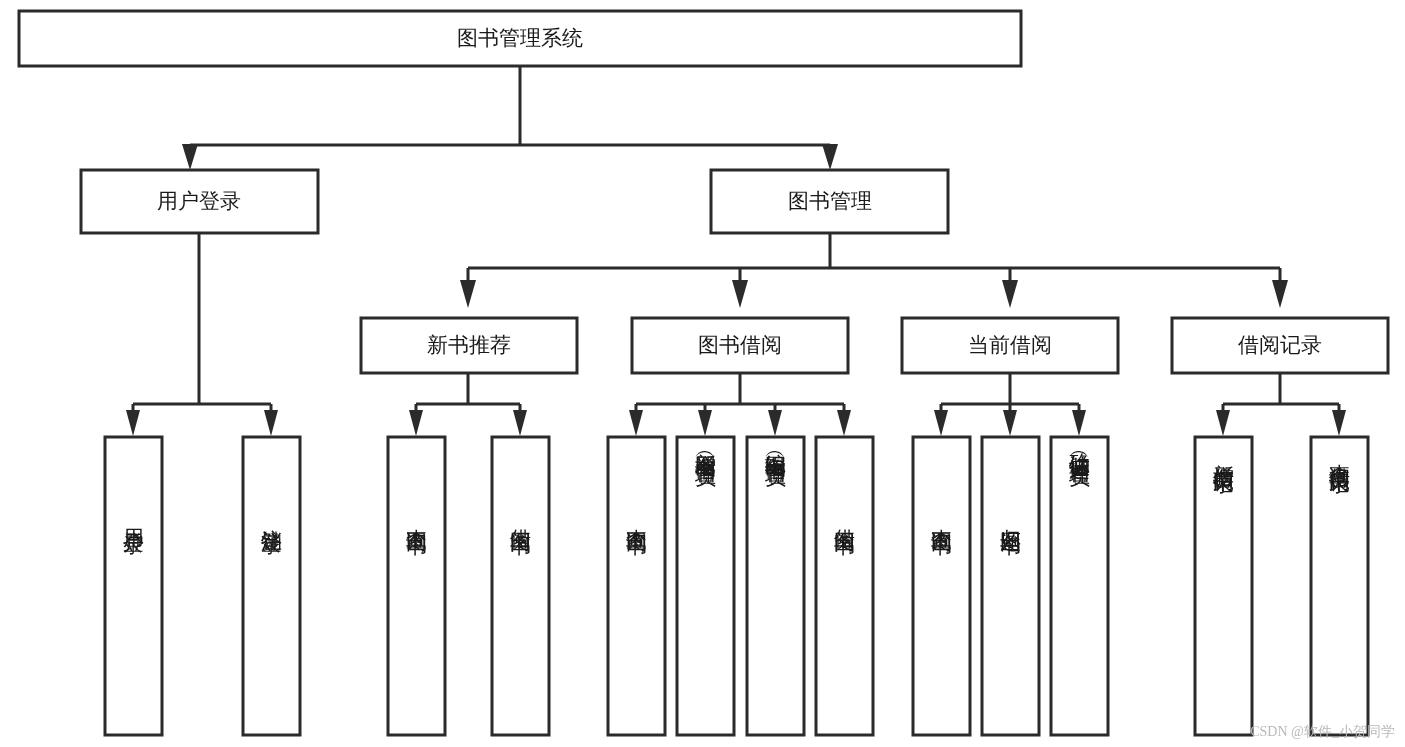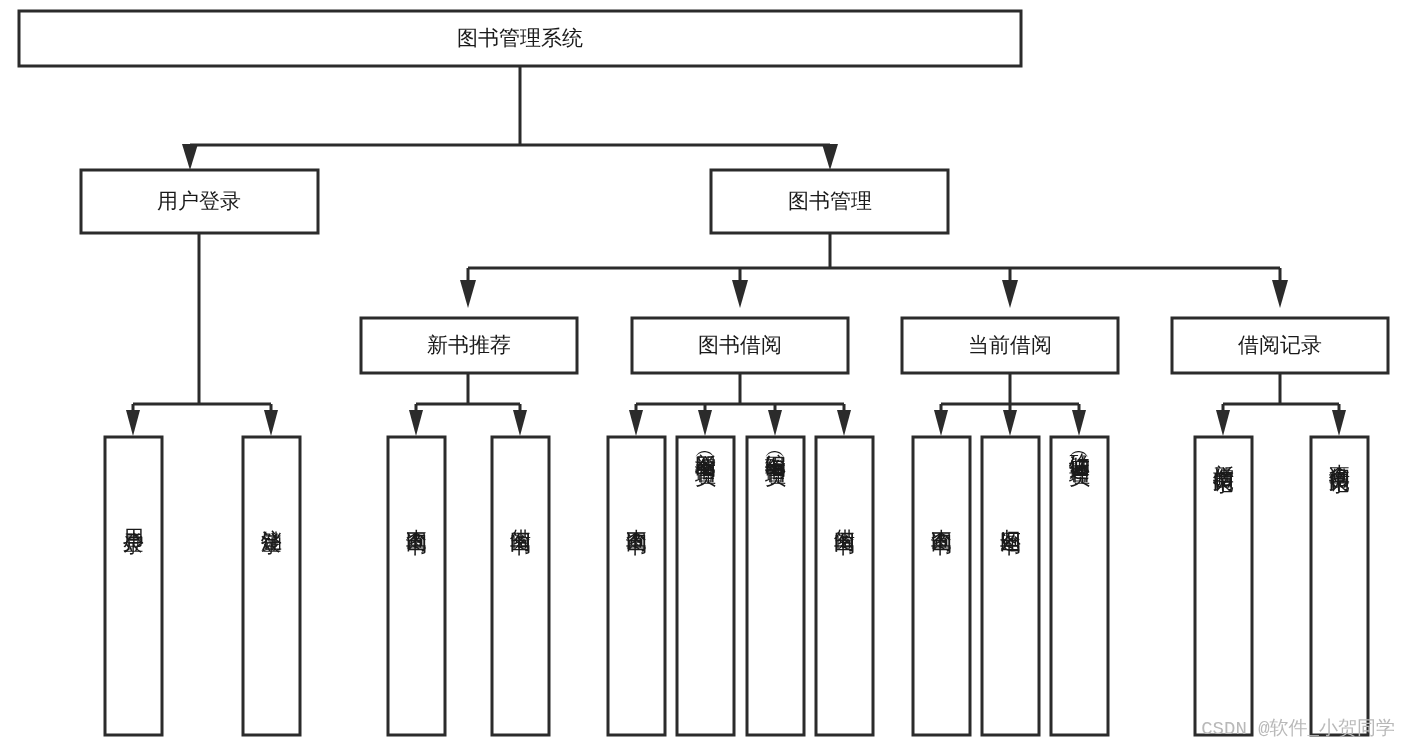--- a/index.html
+++ b/index.html
@@ -54,22 +54,22 @@
     fill: #1a1a1a;
     writing-mode: vertical-rl;
     text-orientation: upright;
     text-anchor: middle;
     letter-spacing: 2px;
   }
   .watermark {
     position: absolute;
     right: 10px;
     bottom: 6px;
-    font-family: Liberation Mono, monospace;
-    font-size: 19px;
+    font-family: Liberation Serif, serif;
+    font-size: 14px;
     color: #b9b9b9;
     white-space: nowrap;
     pointer-events: none;
   }
 </style>
 </head>
 <body>
 
 <div id="diagram-root">
 

